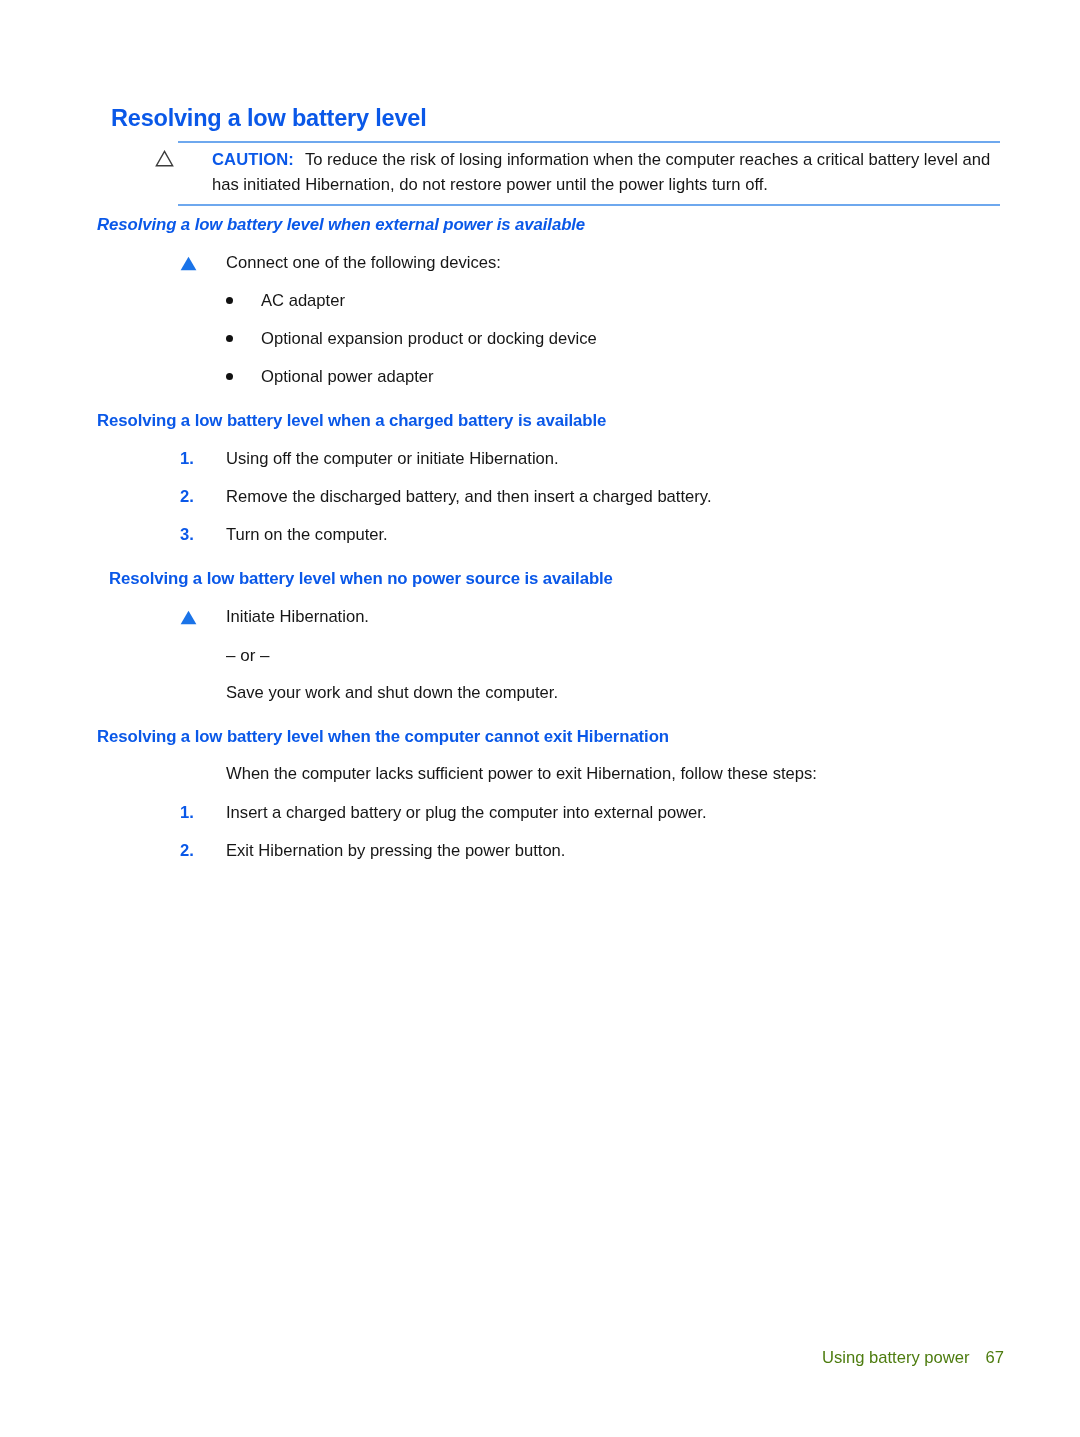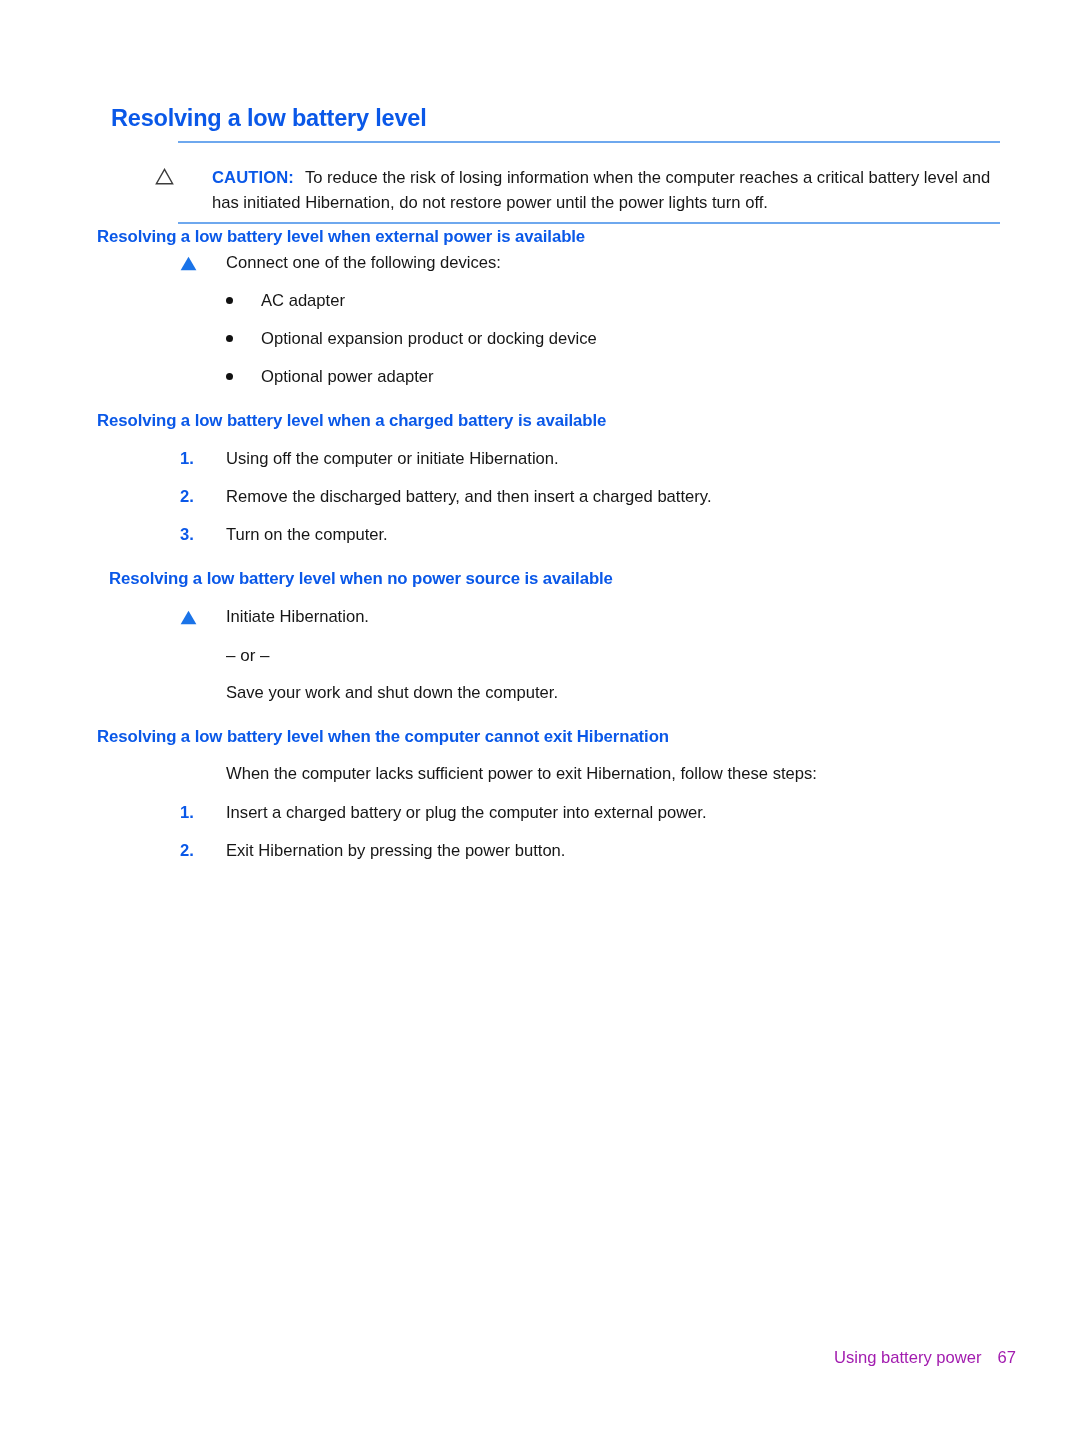--- a/index.html
+++ b/index.html
@@ -38,34 +38,34 @@
 
   .h2 {
     position: absolute;
     left: 97px;
     font-size: 16.8px;
     font-weight: bold;
     color: #0a58e8;
     letter-spacing: -0.1px;
     white-space: nowrap;
   }
-  .h2-ext   { top: 227px; }
+  .h2-ext   { top: 215px; font-style: italic; }
   .h2-chg   { top: 411px; }
   .h2-nopow { top: 569px; margin-left: 12px; }
   .h2-exit  { top: 727px; }
 
   
   .caution {
     position: absolute;
     left: 178px;
     top: 141px;
     width: 822px;
     border-top: 2px solid #6ea8ee;
     border-bottom: 2px solid #6ea8ee;
-    padding: 22px 0 7px 0;
+    padding: 4px 0 7px 0;
     box-sizing: content-box;
   }
   .caution-body {
     position: relative;
     padding-left: 34px;
     font-size: 16.6px;
     line-height: 25px;
     color: #161616;
   }
   .caution-tri {
@@ -174,24 +174,24 @@
   .p-hib      { top: 605px; }
   .p-or       { top: 645px; }
   .p-save     { top: 681px; }
   .p-intro    { top: 762px; }
   .p-e1       { top: 801px; }
   .p-e2       { top: 839px; }
 
   
   .footer {
     position: absolute;
-    right: 64px;
+    right: 76px;
     top: 1348px;
     font-size: 16.6px;
-    color: #a21caf;
+    color: #4d7c0f;
     white-space: nowrap;
   }
   .footer .fpage { display: inline-block; padding-left: 16px; }
 </style>
 </head>
 <body>
 
 <div class="page">
 
   <div class="h1">Resolving a low battery level</div>

